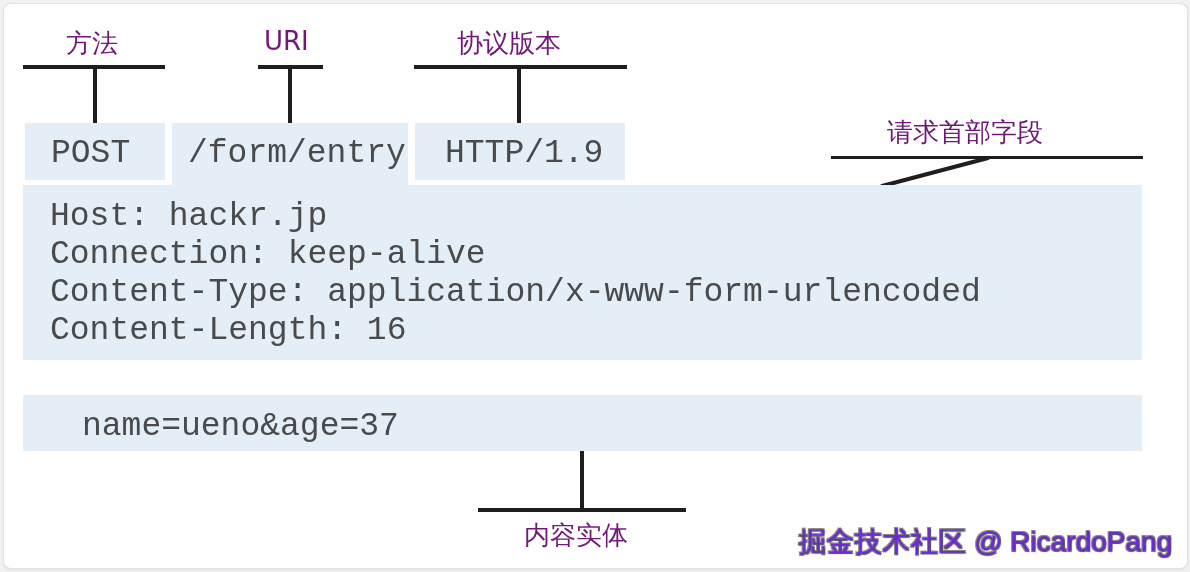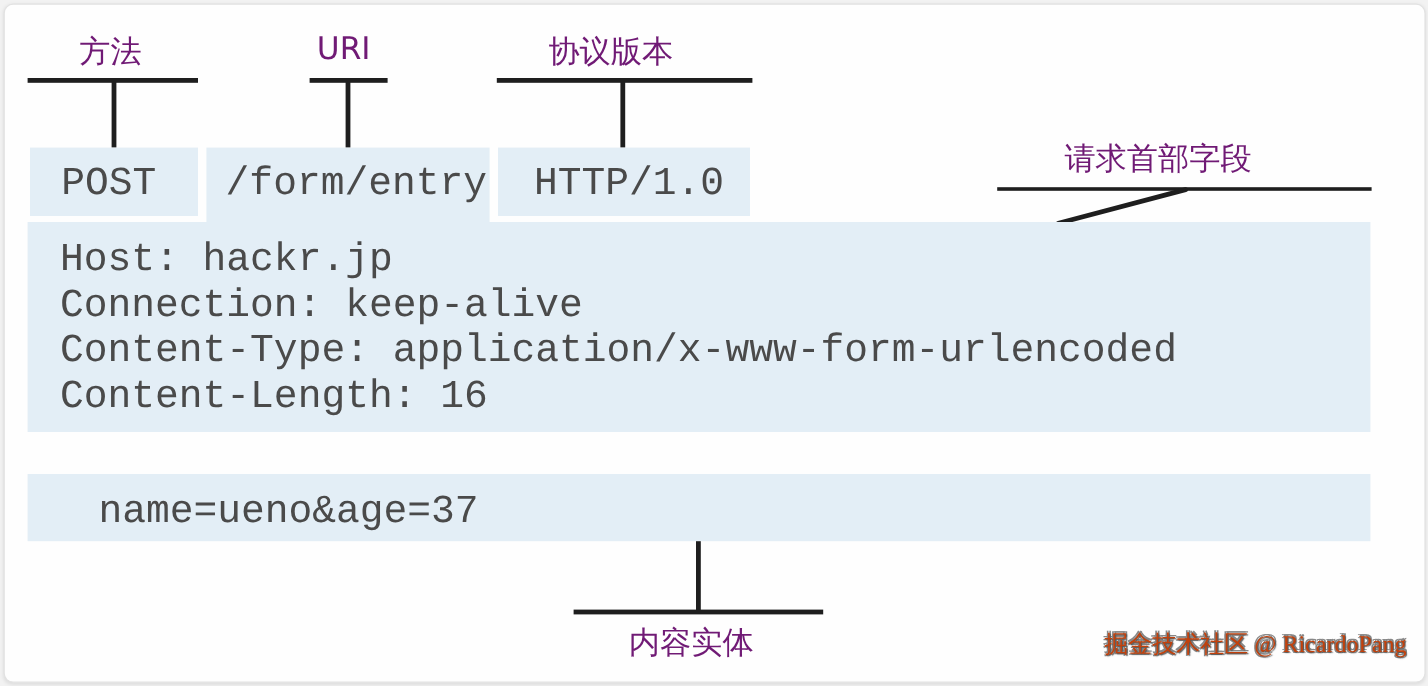--- a/index.html
+++ b/index.html
@@ -9,22 +9,22 @@
       background: #fefefe; border: 1px solid #e2e2e2; border-radius: 8px;
       box-shadow: 0 1px 3px rgba(0,0,0,0.08);
     }
     .box { position: absolute; background: #e3eef6; }
     .mono { font-family: "Liberation Mono", "DejaVu Sans Mono", monospace; color: #4a4a4a; font-size: 33px; }
     .label { position: absolute; font-family: "DejaVu Sans", sans-serif; color: #701a75; font-size: 26px; }
     .hline { position: absolute; height: 4px; background: #1e1e1e; }
     .vline { position: absolute; width: 4px; background: #1e1e1e; }
     .line-text { position: absolute; white-space: pre; }
     .watermark {
-      position: absolute; right: 18px; top: 523px; font-size: 20px; color: #c2410c;
-      font-family: Liberation Serif, serif;
+      position: absolute; right: 18px; top: 523px; font-size: 28px; color: #6d28d9;
+      font-family: Liberation Sans, sans-serif;
       text-shadow: 1px 1px 1px #555, -1px -1px 0 #888, 1px -1px 0 #888, -1px 1px 0 #888;
     }
   </style>
 </head>
 <body>
 
 <div class="card"></div>
 
 <div class="label" style="left:66px; top:26px;">方法</div>
 <div class="hline" style="left:23px; top:65px; width:142px;"></div>
@@ -38,21 +38,21 @@
 <div class="hline" style="left:414px; top:65px; width:213px;"></div>
 <div class="vline" style="left:517px; top:65px; height:58px;"></div>
 
 <div class="box" style="left:25px; top:123px; width:140px; height:57px;">
   <span class="mono line-text" style="left:26px; top:12px;">POST</span>
 </div>
 <div class="box" style="left:172px; top:123px; width:236px; height:74px;">
   <span class="mono line-text" style="left:16px; top:12px;">/form/entry</span>
 </div>
 <div class="box" style="left:415px; top:123px; width:210px; height:57px;">
-  <span class="mono line-text" style="left:30px; top:12px;">HTTP/1.0</span>
+  <span class="mono line-text" style="left:30px; top:12px;">HTTP/1.9</span>
 </div>
 
 <div class="label" style="left:887px; top:115px;">请求首部字段</div>
 <div class="hline" style="left:831px; top:156px; width:312px; height:3px;"></div>
 <svg style="position:absolute; left:870px; top:150px;" width="130" height="45">
   <line x1="12" y1="36" x2="118" y2="8" stroke="#1e1e1e" stroke-width="4" stroke-linecap="round"></line>
 </svg>
 
 <div class="box" style="left:23px; top:185px; width:1119px; height:175px;">
   <span class="mono line-text" style="left:27px; top:13px;">Host: hackr.jp</span>

